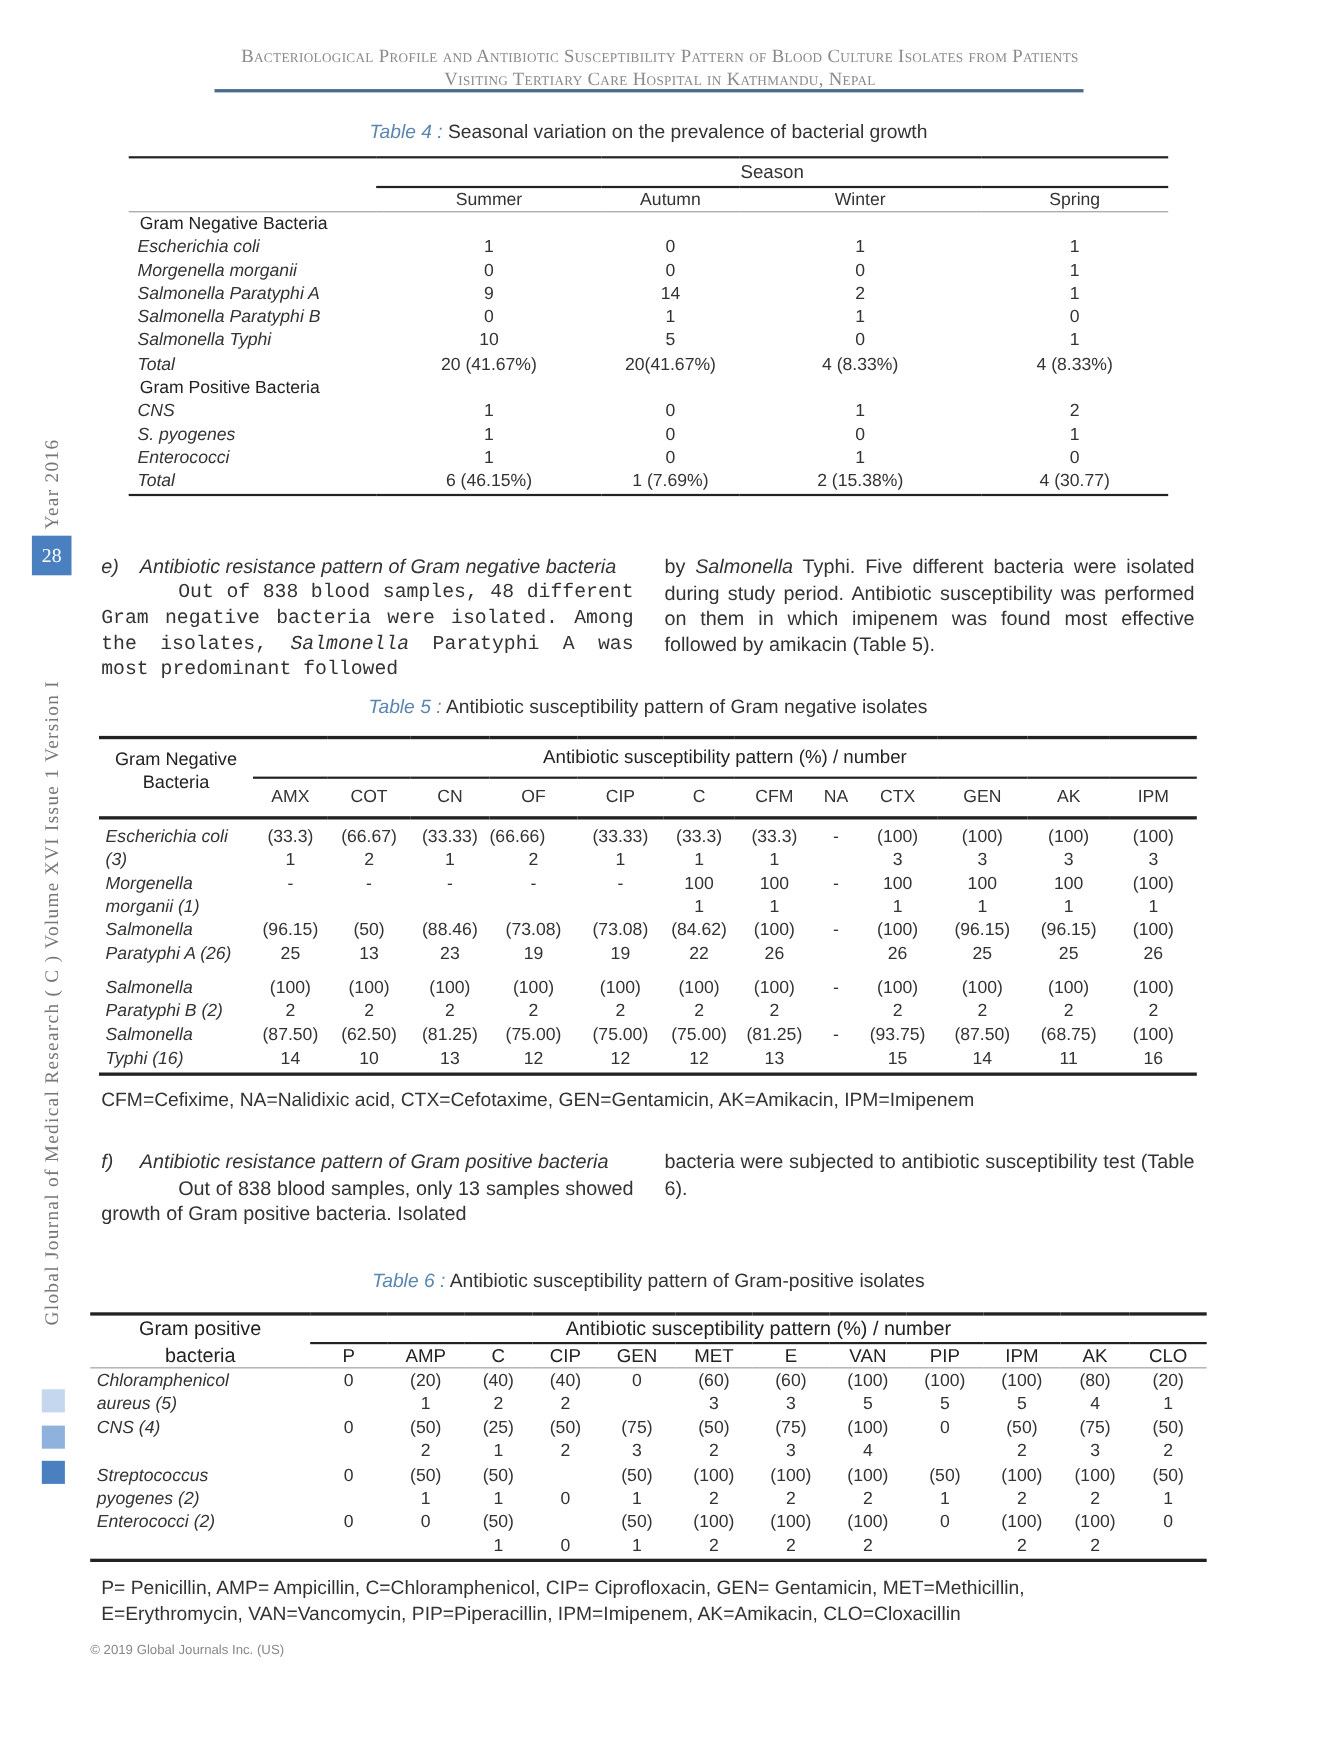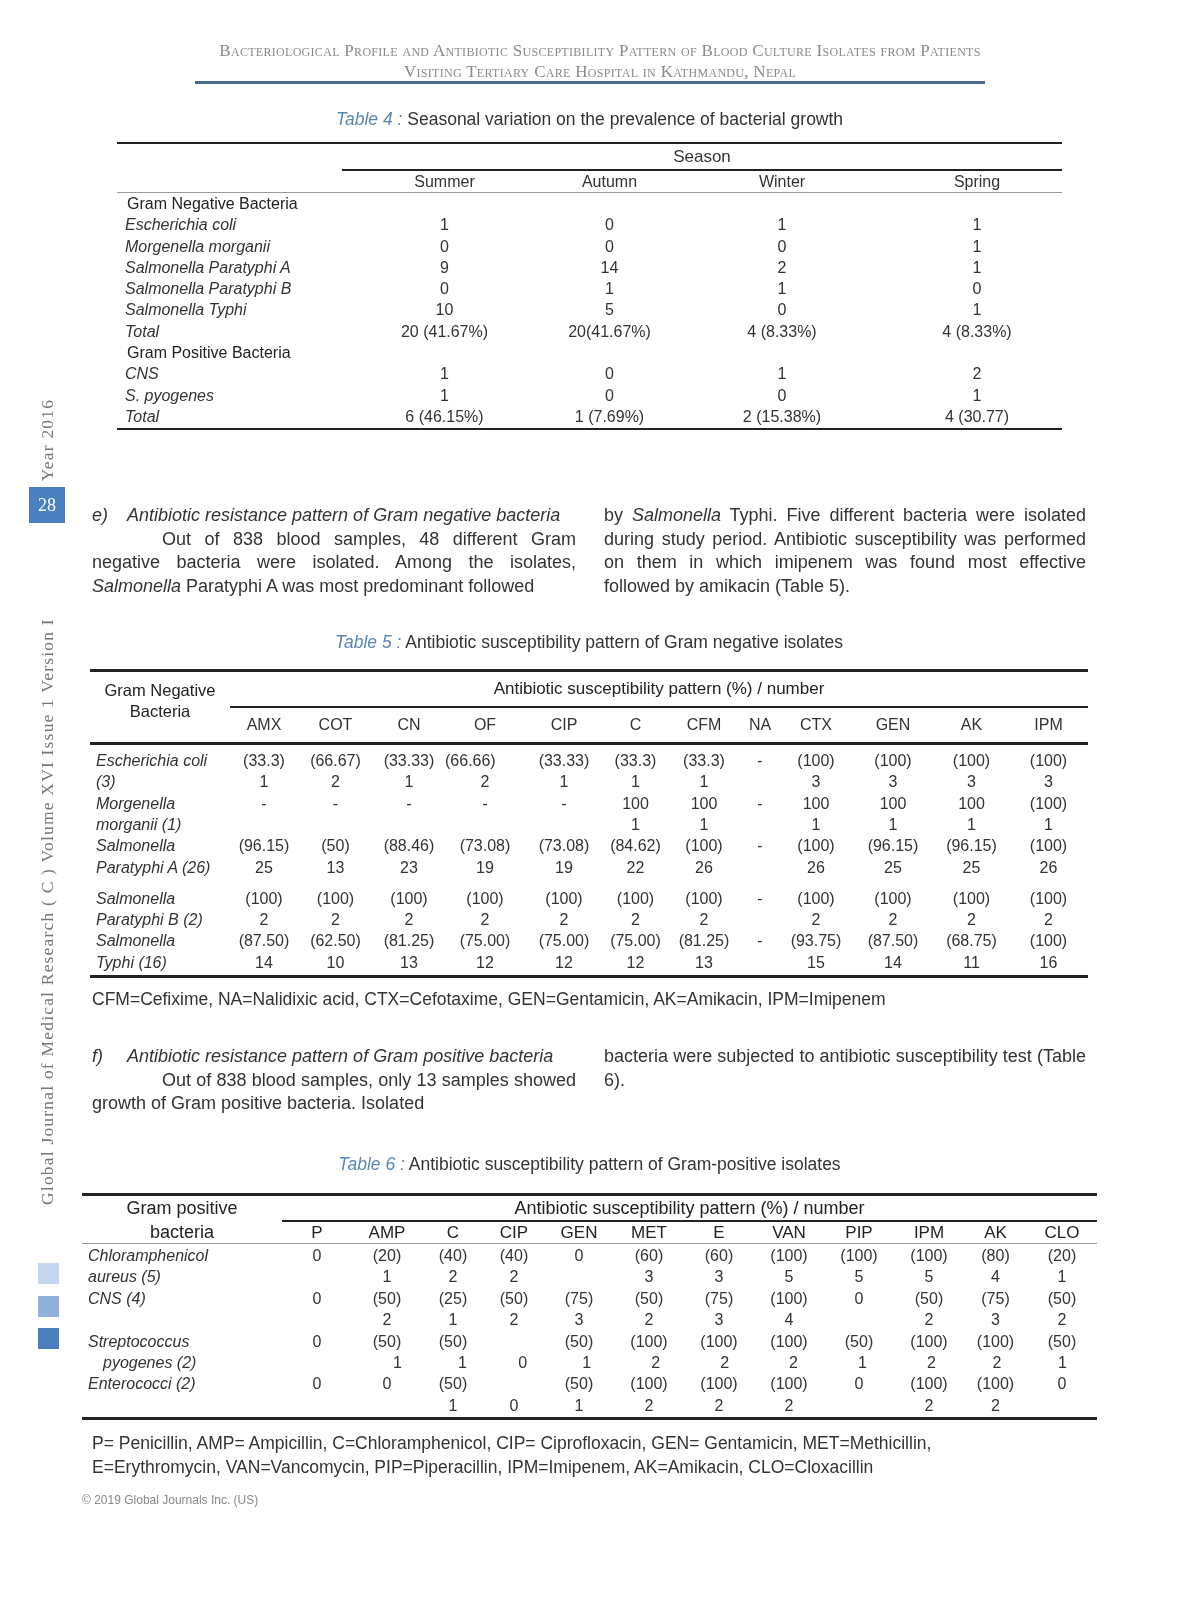--- a/index.html
+++ b/index.html
@@ -132,36 +132,43 @@
     <td class="num">1</td>
     <td class="num">2</td>
   </tr>
   <tr>
     <td class="it left">S. pyogenes</td>
     <td class="num">1</td>
     <td class="num">0</td>
     <td class="num">0</td>
     <td class="num">1</td>
   </tr>
+  <tr>
+    <td class="it left">Enterococci</td>
+    <td class="num">1</td>
+    <td class="num">0</td>
+    <td class="num">1</td>
+    <td class="num">0</td>
+  </tr>
   <tr style="border-bottom:2px solid #222;">
     <td class="bi left">Total</td>
     <td class="num">6 (46.15%)</td>
     <td class="num">1 (7.69%)</td>
     <td class="num">2 (15.38%)</td>
     <td class="num">4 (30.77)</td>
   </tr>
 </tbody>
   </table>
 
 <div class="para" style="left:92px;top:504px;width:484px;">
   <div style="display:flex;">
     <span style="font-style:italic;width:35px;">e)</span>
     <span style="font-style:italic;flex:1;text-align:justify;text-align-last:left;">Antibiotic resistance pattern of Gram negative bacteria</span>
   </div>
-  <div style="text-indent:70px;">
+  <div style="text-indent:70px;font-family:Liberation Mono, monospace;">
     <span>Out of 838 blood samples, 48 different Gram negative bacteria were isolated. Among the isolates,</span>
     <span class="it">Salmonella</span><span> Paratyphi A was most predominant followed</span>
   </div>
 </div>
 <div class="para" style="left:604px;top:504px;width:482px;">
   <span>by </span><span class="it">Salmonella</span><span> Typhi. Five different bacteria were isolated during study period. Antibiotic susceptibility was performed on them in which imipenem was found most effective followed by amikacin (Table 5).</span>
 </div>
 
 <div class="caption" style="left:90px;width:998px;top:632px;">
   <span class="tlabel">Table 5 :</span>
@@ -488,21 +495,21 @@
       <div style="width: 70px; text-align: center;">(50)</div>
       <div style="width: 70px; text-align: center;">(100)</div>
       <div style="width: 70px; text-align: center;">(100)</div>
       <div style="width: 70px; text-align: center;">(100)</div>
       <div style="width: 70px; text-align: center;">(50)</div>
       <div style="width: 70px; text-align: center;">(100)</div>
       <div style="width: 63px; text-align: center;">(100)</div>
       <div style="width: 70px; text-align: center;">(50)</div>
     </div>
     <div style="position: absolute; left: 0px; top: 107px; width: 1015px; height: 21.4px; display: flex; line-height: 21.4px;">
-      <div style="width: 200px; font-style: italic; padding-left: 6px; box-sizing: border-box; white-space: nowrap; margin-left: 15px;">pyogenes (2)</div>
+      <div style="width: 200px; font-style: italic; padding-left: 6px; box-sizing: border-box; white-space: nowrap;">pyogenes (2)</div>
       <div style="width: 70px; text-align: center;"></div>
       <div style="width: 70px; text-align: center;">1</div>
       <div style="width: 62px; text-align: center;">1</div>
       <div style="width: 60px; text-align: center;">0</div>
       <div style="width: 70px; text-align: center;">1</div>
       <div style="width: 70px; text-align: center;">2</div>
       <div style="width: 70px; text-align: center;">2</div>
       <div style="width: 70px; text-align: center;">2</div>
       <div style="width: 70px; text-align: center;">1</div>
       <div style="width: 70px; text-align: center;">2</div>

